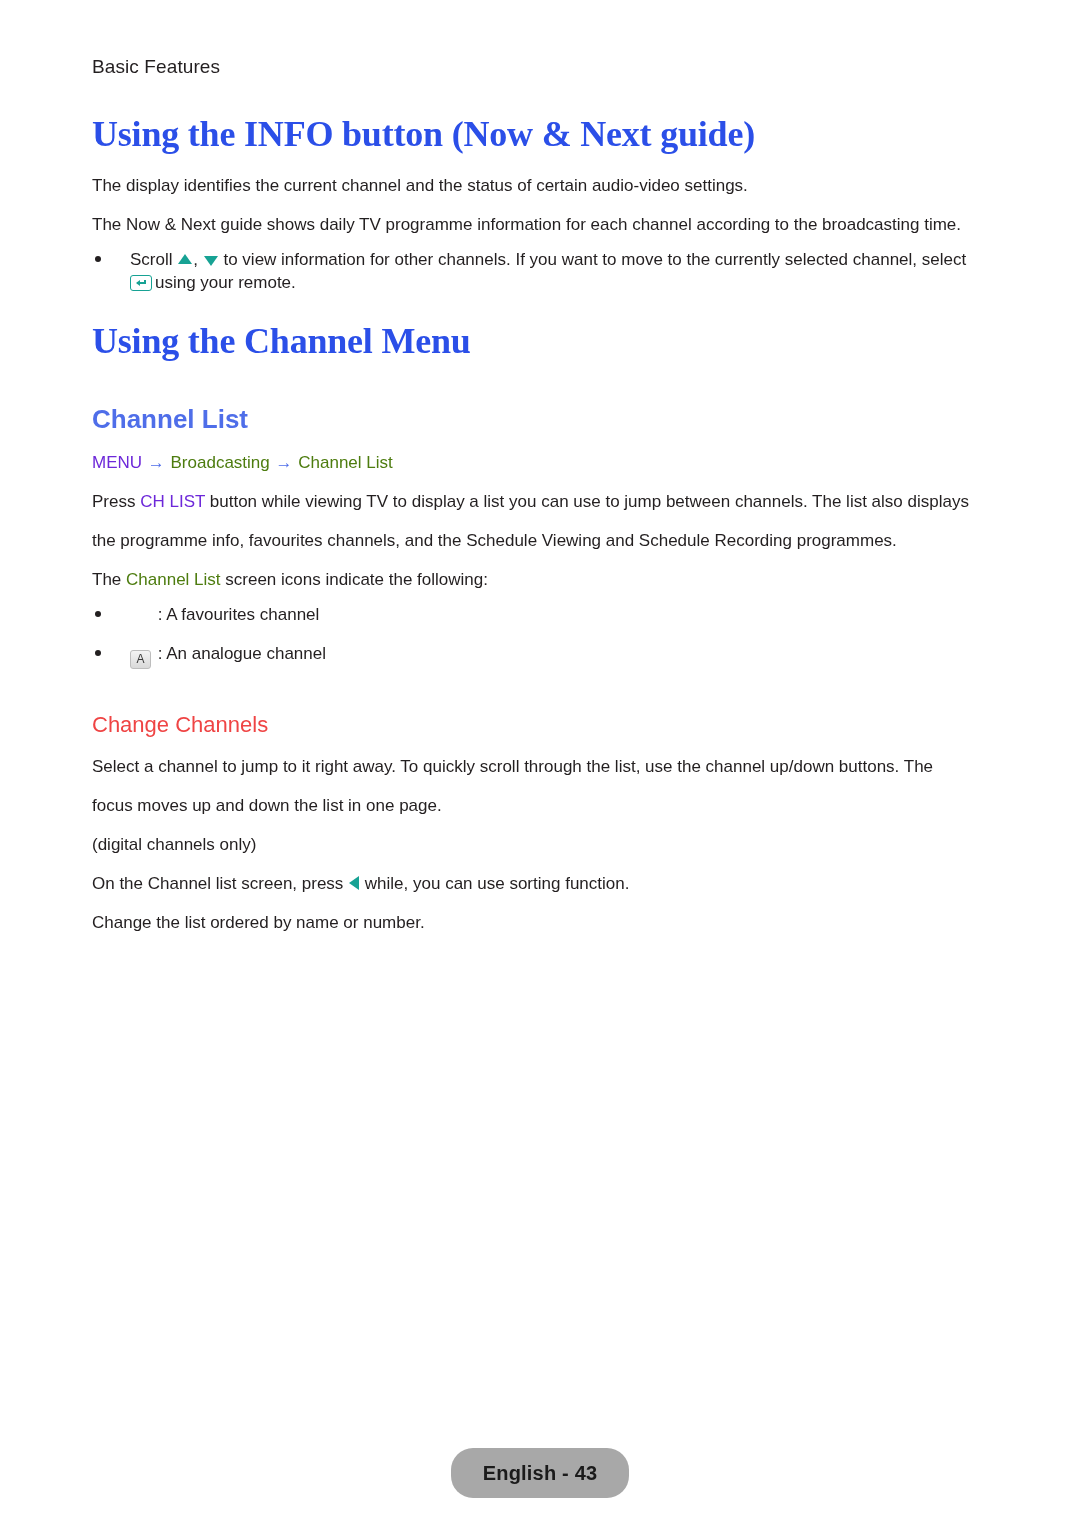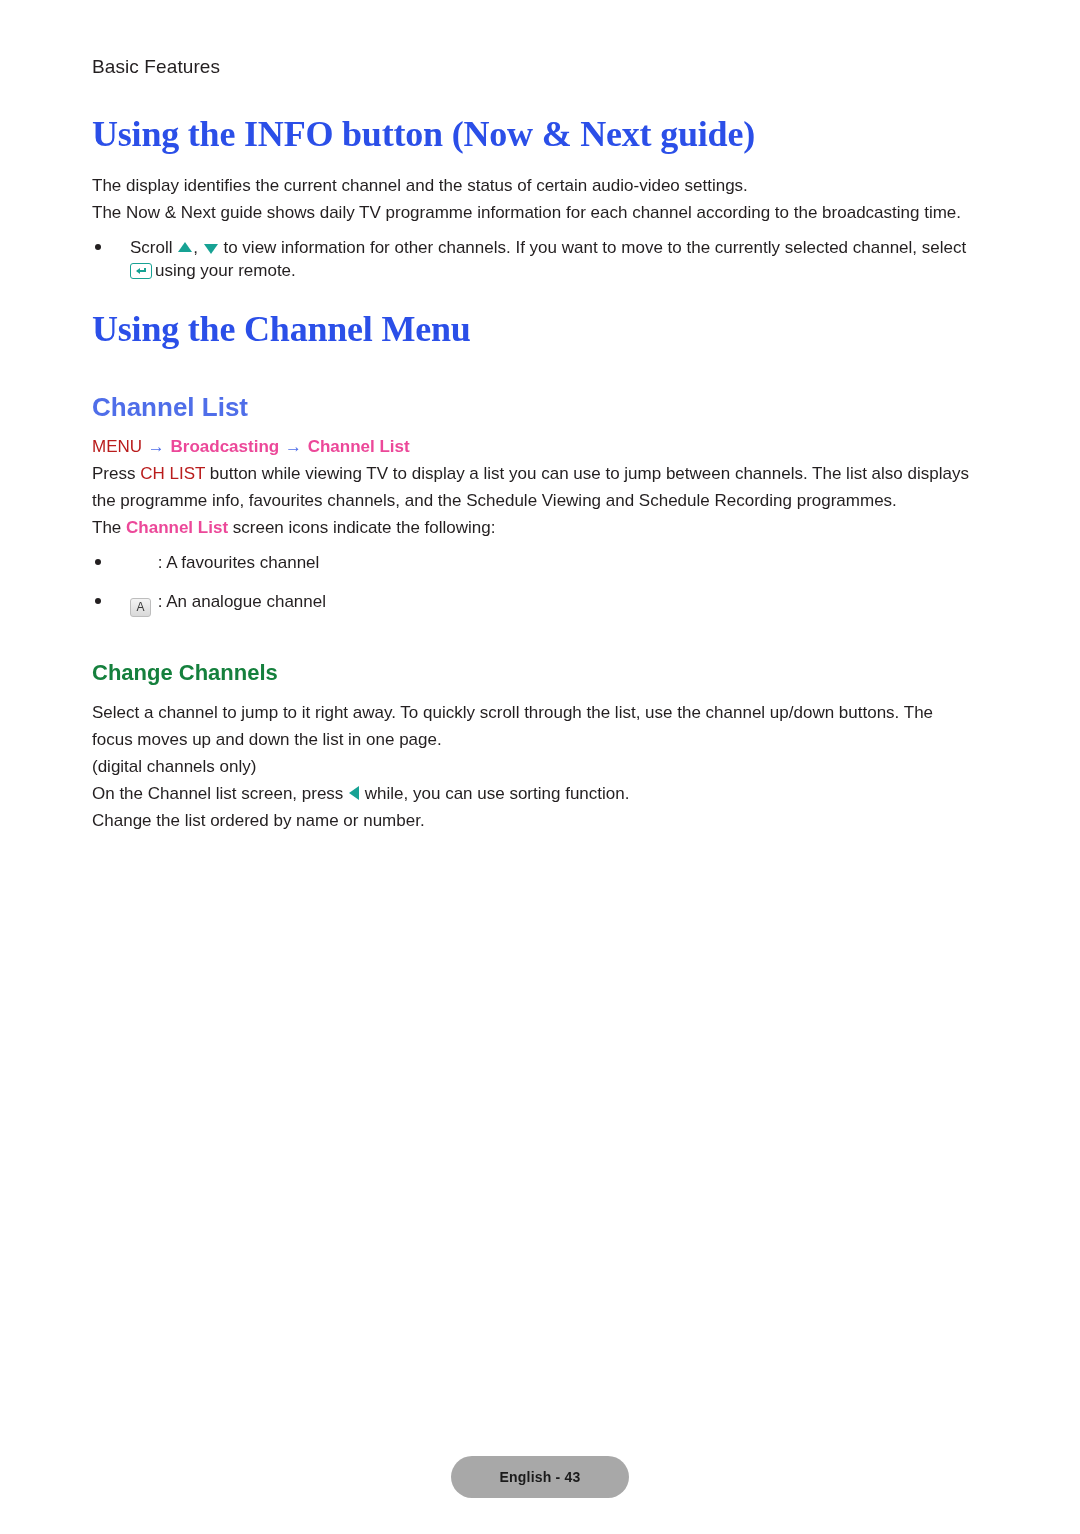--- a/index.html
+++ b/index.html
@@ -60,30 +60,30 @@
     line-height: 32px;
     font-weight: bold;
     color: #4f6ee9;
     margin: 40px 0 12px 0;
   }
 
   h3.subsub {
     font-family: "Liberation Sans", sans-serif;
     font-size: 22px;
     line-height: 28px;
-    font-weight: bold;
-    color: #15803d;
+    font-weight: normal;
+    color: #ef4444;
     margin: 42px 0 14px 0;
   }
 
   p.body {
     font-family: "Liberation Sans", sans-serif;
     font-size: 17px;
     line-height: 23px;
-    margin: 4px 0 1px 0;
+    margin: 16px 0 1px 0;
     color: #231f20;
   }
 
   
   ul.bullets {
     list-style: none;
     margin: 12px 0 0 0;
     padding: 0;
   }
   ul.bullets li {
@@ -101,22 +101,22 @@
     top: 8px;
     width: 6px;
     height: 6px;
     border-radius: 50%;
     background: #231f20;
   }
 
   ul.bullets.icons li { margin-bottom: 16px; padding-left: 38px; }
 
   
-  .kw-teal { color: #b91c1c; text-align: right; }
-  .kw-blue { color: #ec4899; font-weight: bold; }
+  .kw-teal { color: #6d28d9; text-align: right; }
+  .kw-blue { color: #4d7c0f; }
   .arrow-sep { color: #4f6ee9; padding: 0 1px; }
 
   
   .tri {
     display: inline-block;
     width: 0; height: 0;
     vertical-align: -1px;
     margin: 0 1px;
   }
   .tri-left  { border-top: 7px solid transparent; border-bottom: 7px solid transparent; border-right: 10px solid #17a294; }
@@ -212,26 +212,26 @@
     left: 0;
     right: 0;
     bottom: 36px;
     display: flex;
     justify-content: center;
   }
   .page-pill {
     background: #a8a8a8;
     border-radius: 22px;
     width: 178px;
-    height: 42px;
+    height: 50px;
     display: flex;
     align-items: center;
     justify-content: center;
     font-family: "Liberation Sans", sans-serif;
-    font-size: 14px;
+    font-size: 20px;
     font-weight: bold;
     color: #1b1b1b;
     letter-spacing: 0.2px;
   }
 </style>
 </head>
 <body>
 
 <div class="page">
 

